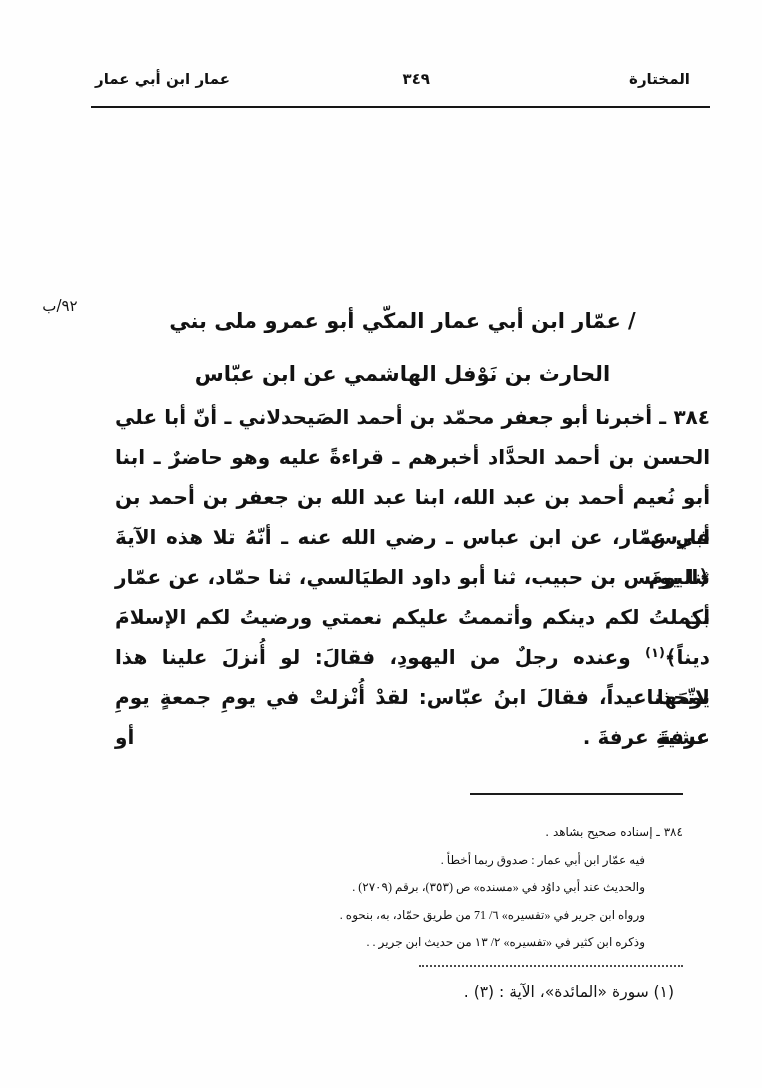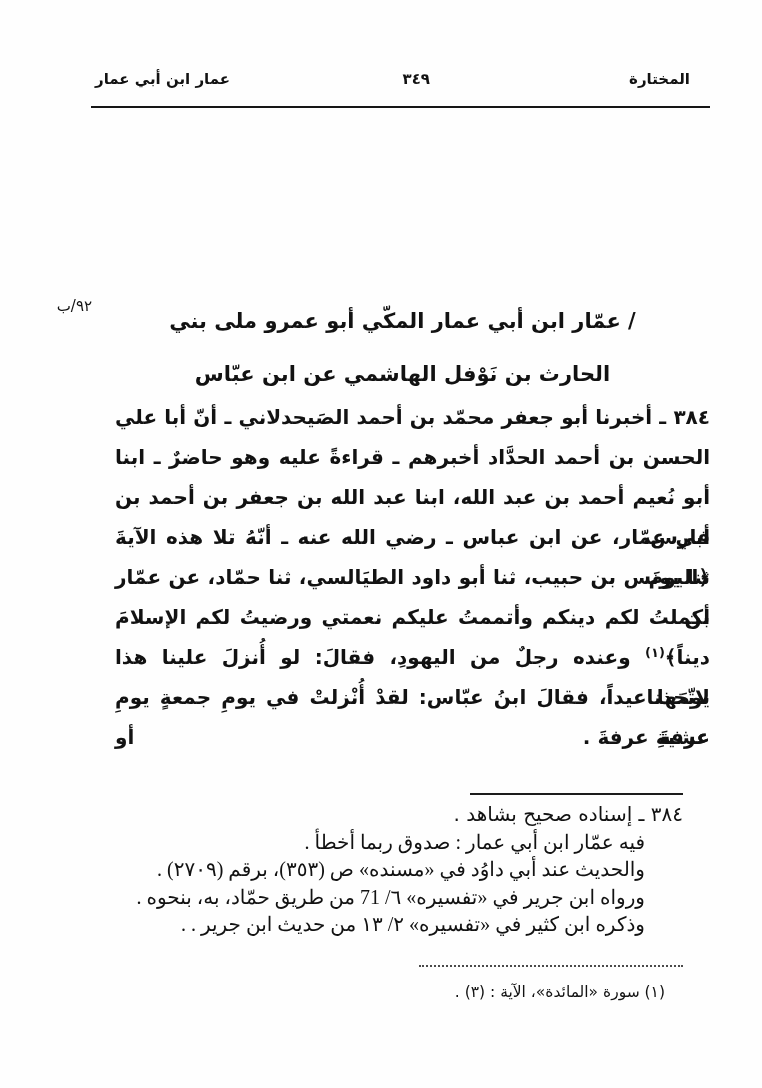--- a/index.html
+++ b/index.html
@@ -13,39 +13,39 @@
     direction:rtl;
     overflow:hidden;
   }
   
   .hdr-item{position:absolute;top:70px;font-size:15px;font-weight:bold;white-space:nowrap;}
   .hdr-book{right:72px;}
   .hdr-num{left:330px;width:100px;text-align:right;}
   .hdr-chapter{left:95px;}
   .header-rule{position:absolute;top:106px;left:91px;width:619px;height:2px;background:#161616;}
   
-  .margin-note{position:absolute;top:297px;left:28px;width:64px;font-size:15px;white-space:nowrap;}
+  .margin-note{position:absolute;top:297px;left:28px;width:64px;font-size:15px;text-align:center;white-space:nowrap;}
   
   .title{position:absolute;top:279px;right:52px;left:95px;margin:16px;
          font-size:21px;font-weight:bold;line-height:53px;text-align:center;}
   
   .body{position:absolute;top:397px;right:52px;left:95px;
         font-size:20px;font-weight:bold;line-height:40px;}
   .body .line{text-align:justify;text-align-last:justify;height:40px;margin-left:20px;}
   .body .line.last{text-align-last:start;}
   .fn-ref{font-size:13px;font-weight:bold;vertical-align:7px;line-height:0;}
   
   .fn-sep{position:absolute;top:793px;right:79px;width:213px;height:2px;background:#1c1c1c;}
-  .footnotes{position:absolute;top:801px;right:79px;width:590px;
-             font-size:20px;line-height:27.5px;}
+  .footnotes{position:absolute;top:819px;right:79px;width:590px;
+             font-size:12px;line-height:27.5px;}
   .fn-line{white-space:nowrap;}
   .fn-line.indent{padding-right:38px;font-family:Liberation Serif, serif;}
   .dashed-sep{position:absolute;top:965px;right:79px;width:264px;height:0;
               border-top:2px dotted #4a4a4a;}
-  .footnote-bottom{position:absolute;top:979px;right:97px;width:590px;
+  .footnote-bottom{position:absolute;top:979px;right:88px;width:590px;
                    font-size:15.5px;line-height:27px;white-space:nowrap;}
 </style>
 </head>
 <body>
 
 <div class="page">
 
   <span class="hdr-item hdr-book">المختارة</span>
   <span class="hdr-item hdr-num">٣٤٩</span>
   <span class="hdr-item hdr-chapter">عمار ابن أبي عمار</span>

